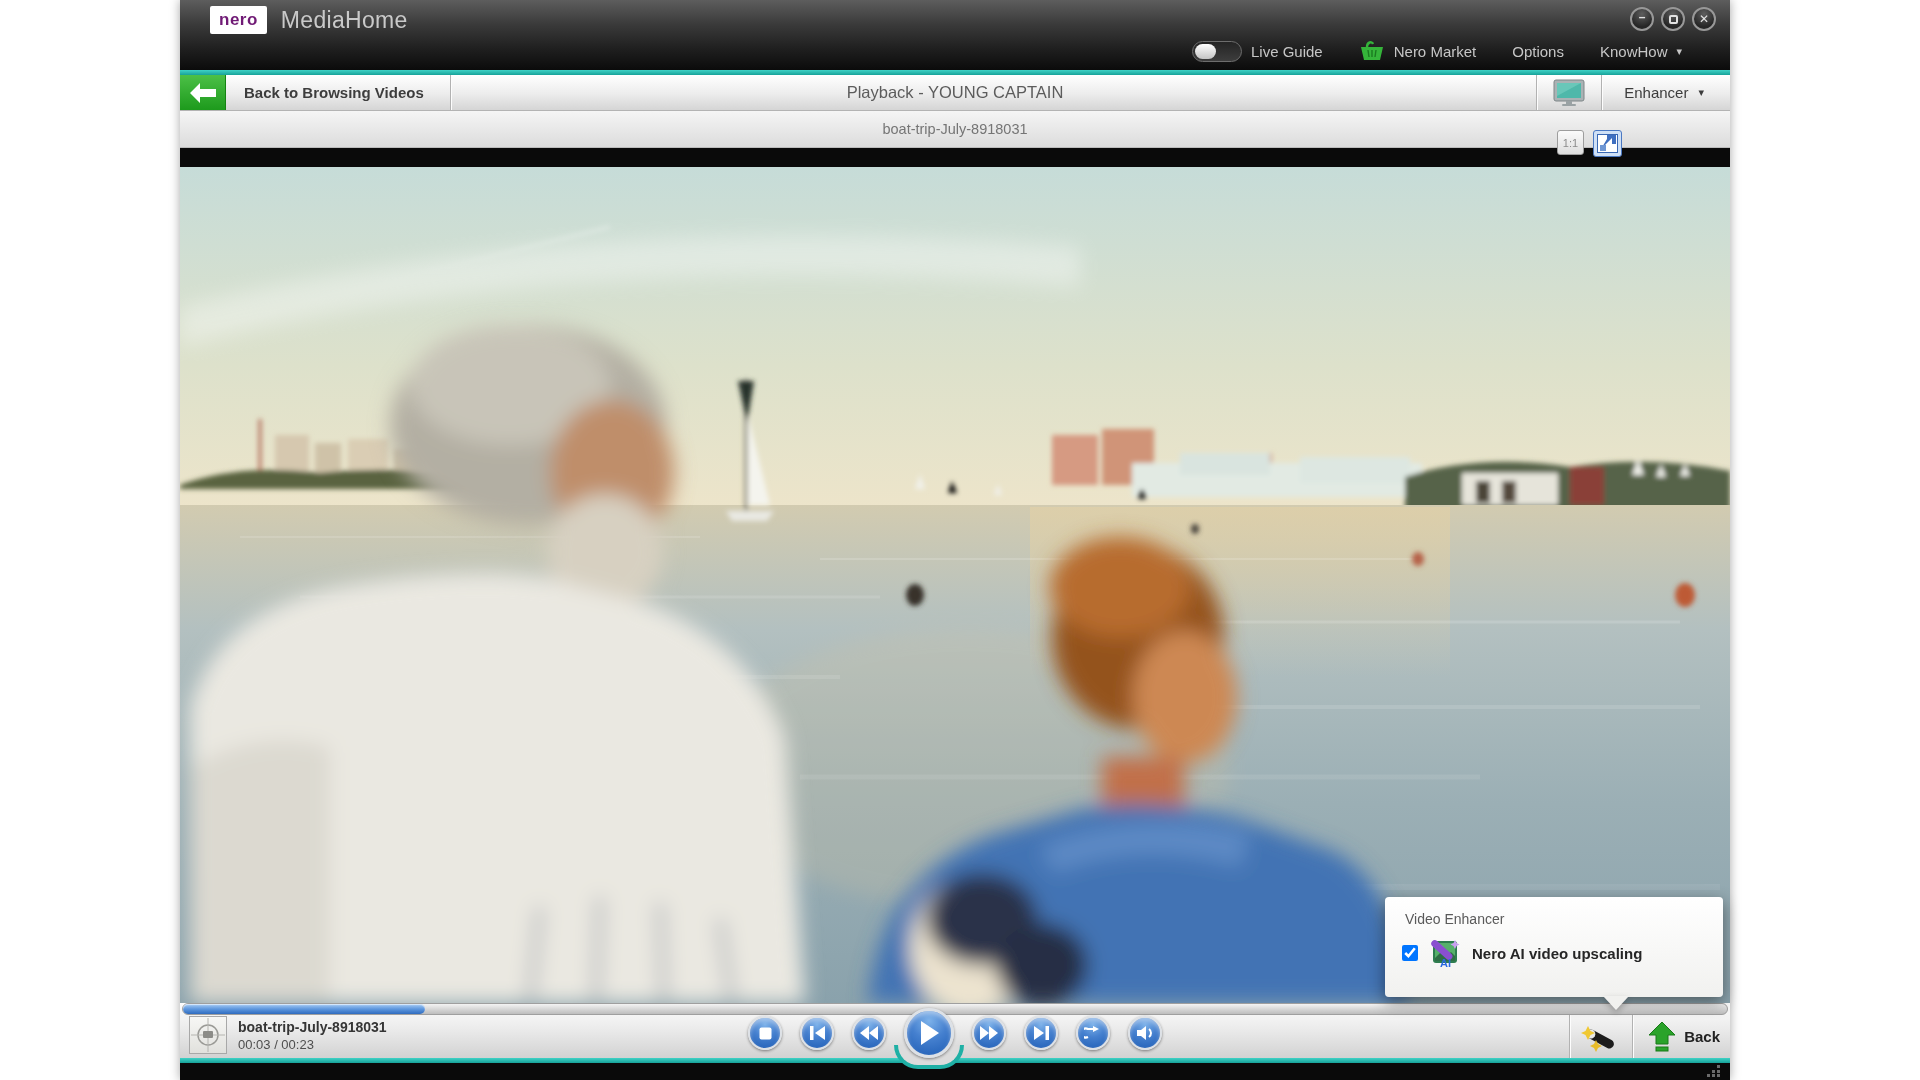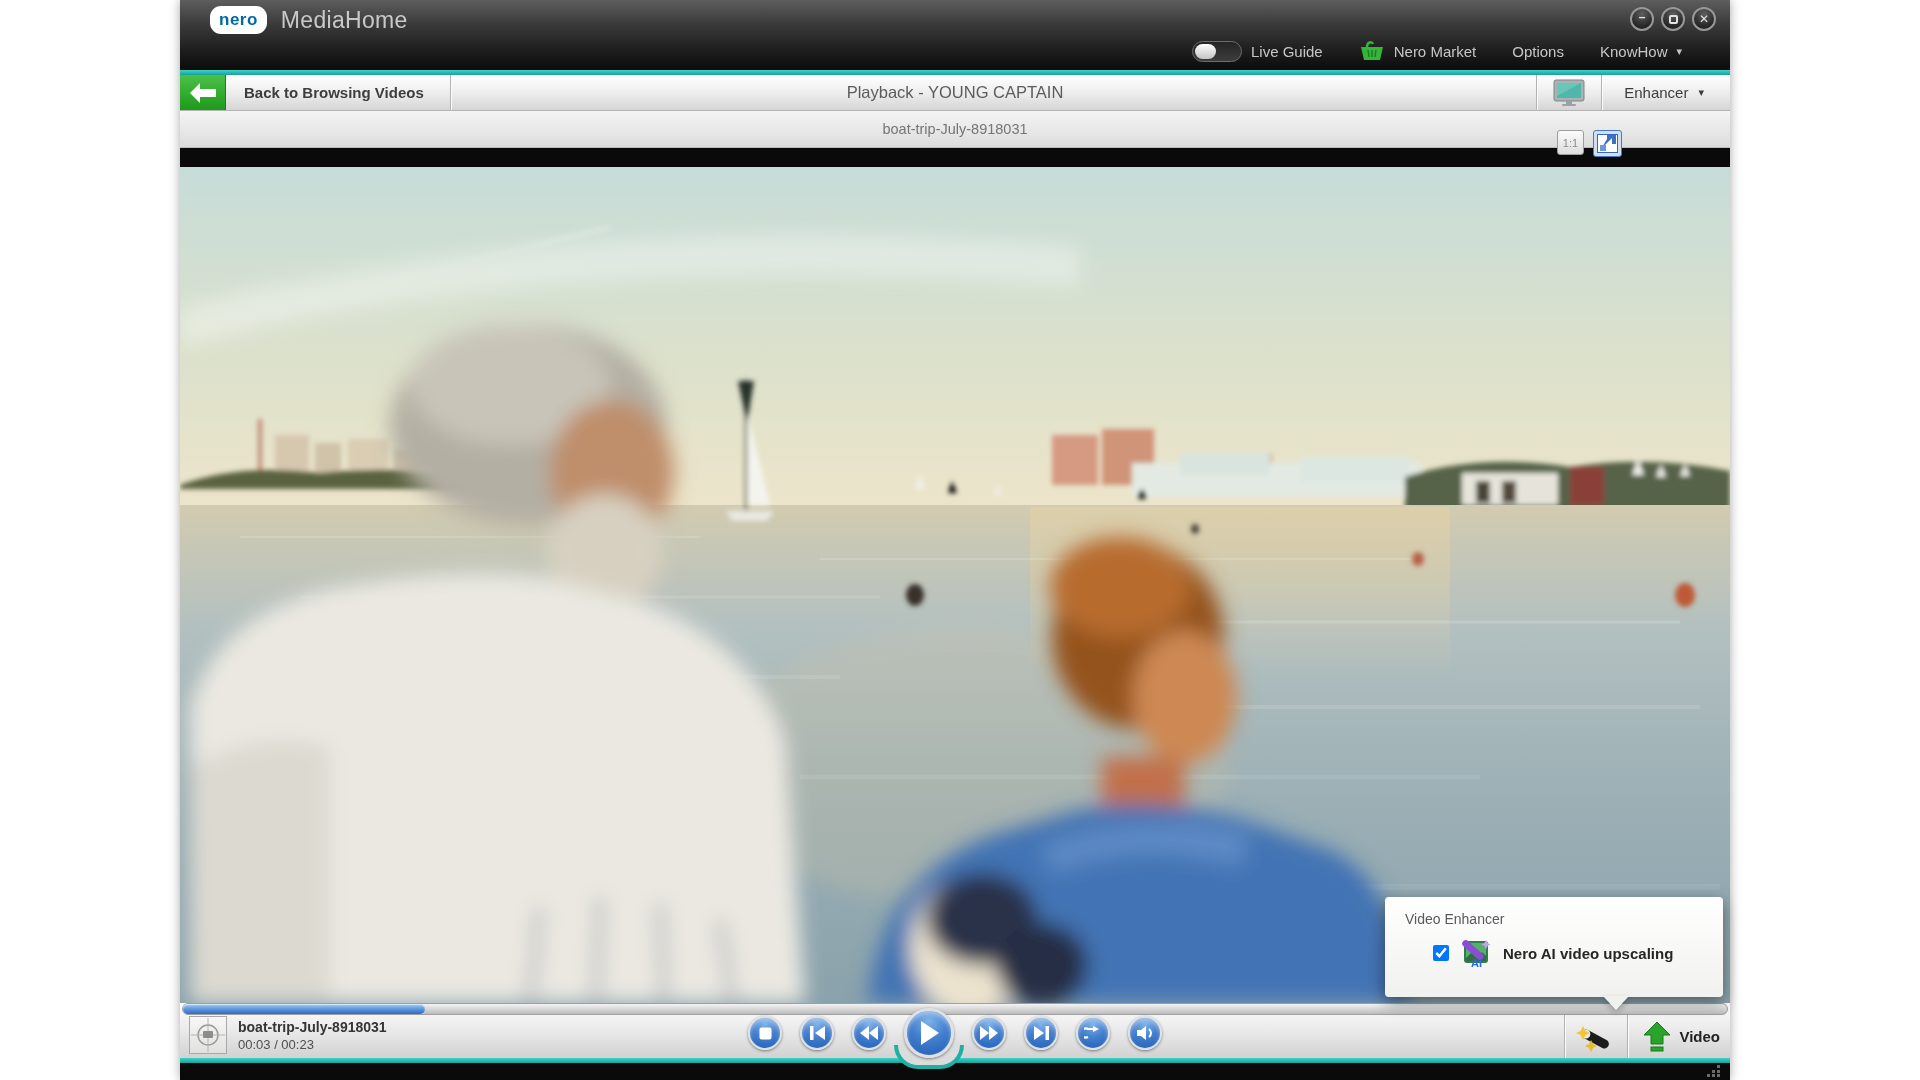--- a/index.html
+++ b/index.html
@@ -3,21 +3,21 @@
 <meta charset="utf-8">
 <style>
   * { margin:0; padding:0; box-sizing:border-box; }
   html,body { width:1920px; height:1080px; background:#ffffff; font-family:"Liberation Sans",sans-serif; overflow:hidden; }
 
   .window { position:absolute; left:180px; top:0; width:1550px; height:1080px; background:#000; box-shadow:0 0 10px rgba(0,0,0,.35); }
 
   
   .titlebar { position:relative; height:70px; background:linear-gradient(#5d5d5d 0%, #3a3a3a 35%, #1f1f1f 70%, #0b0b0b 100%); }
   .title-row { display:flex; align-items:center; height:40px; padding-left:30px; }
-  .nero-logo { position:relative; background:#fff; color:#0369a1; font-weight:bold; font-size:17px; line-height:1; padding:5px 9px 6px; border-radius:11px; letter-spacing:.5px; }
+  .nero-logo { position:relative; background:#fff; color:#701a75; font-weight:bold; font-size:17px; line-height:1; padding:5px 9px 6px; border-radius:2px; letter-spacing:.5px; }
   .nero-logo::after { content:""; position:absolute; left:4px; bottom:-6px; border:7px solid transparent; border-top-color:#fff; border-left-width:3px; border-right-width:9px; }
   .app-title { color:#c9c9c9; font-size:23px; font-weight:400; margin-left:14px; letter-spacing:.3px; }
   .win-controls { position:absolute; top:7px; right:14px; display:flex; gap:7px; }
   .win-btn { width:24px; height:24px; border-radius:50%; border:2px solid #989898; background:radial-gradient(circle at 50% 25%, #5e5e5e, #262626 70%); color:#e2e2e2; display:flex; align-items:center; justify-content:center; font-size:12px; line-height:1; cursor:pointer; }
   .win-btn .maxbox { width:9px; height:9px; border:2px solid #e2e2e2; border-radius:2px; }
   .win-btn.min span { margin-top:-4px; font-weight:bold; }
 
   .menu-row { position:absolute; right:0; top:34px; height:34px; display:flex; align-items:center; gap:0; padding-right:48px; color:#c6c6c6; font-size:15px; }
   .menu-item { display:flex; align-items:center; gap:9px; cursor:pointer; }
   .menu-gap { width:36px; }
@@ -67,21 +67,21 @@
   .wand-btn { display:flex; align-items:center; justify-content:center; width:62px; height:100%; cursor:pointer; }
   .more-btn { display:flex; align-items:center; gap:9px; padding:0 4px 0 16px; height:100%; cursor:pointer; font-weight:bold; font-size:15px; color:#222; }
   .teal-line.bottom { position:relative; z-index:1; }
   .black-bottom { position:relative; height:17px; background:#0a0a0a; }
   .grip { position:absolute; right:9px; bottom:3px; }
 
   
   .popup { position:absolute; left:1205px; top:897px; width:338px; height:100px; background:linear-gradient(#ffffff,#f1f1ef); border-radius:4px; box-shadow:0 5px 16px rgba(0,0,0,.45); z-index:30; }
   .popup::after { content:""; position:absolute; left:218px; top:99px; width:0; height:0; border:13px solid transparent; border-top:14px solid #f1f1ef; border-bottom:none; filter:drop-shadow(0 3px 3px rgba(0,0,0,.25)); }
   .popup-title { padding:14px 0 0 20px; color:#5a5a5a; font-size:14px; }
-  .popup-row { display:flex; align-items:center; gap:12px; padding:11px 0 0 17px;margin-left:31px; }
+  .popup-row { display:flex; align-items:center; gap:12px; padding:11px 0 0 17px; }
   .popup-row input { width:16px; height:16px; cursor:pointer; }
   .popup-label { font-weight:bold; font-size:15px; color:#262626; }
 </style>
 </head>
 <body>
 
 <div class="window">
 
   <div class="titlebar">
     <div class="title-row">
@@ -383,21 +383,21 @@
             <path d="M7 6 L9.5 11 L14 13 L9.5 15 L7 20 L4.5 15 L0 13 L4.5 11 Z" fill="#f0c832"></path>
             <path d="M15 20 L17 24 L21 26 L17 28 L15 32 L13 28 L9 26 L13 24 Z" fill="#e8bc2a"></path>
           </svg>
         </div>
         <div class="vsep"></div>
         <div class="more-btn">
           <svg width="26" height="30" viewBox="0 0 26 30">
             <path d="M13 0 L26 13 L19 13 L19 22 L7 22 L7 13 L0 13 Z" fill="#2aa32a" stroke="#187a18" stroke-width="1"></path>
             <rect x="7" y="25" width="12" height="4" fill="#2aa32a" stroke="#187a18" stroke-width="1"></rect>
           </svg>
-          <span>Video</span>
+          <span>Back</span>
         </div>
       </div>
     </div>
 
     <div class="teal-line bottom"></div>
     <div class="black-bottom">
       <svg class="grip" width="15" height="12" viewBox="0 0 15 12">
         <rect x="11" y="0" width="3" height="3" fill="#6a6a6a"></rect>
         <rect x="6" y="5" width="3" height="3" fill="#6a6a6a"></rect>
         <rect x="11" y="5" width="3" height="3" fill="#6a6a6a"></rect>

